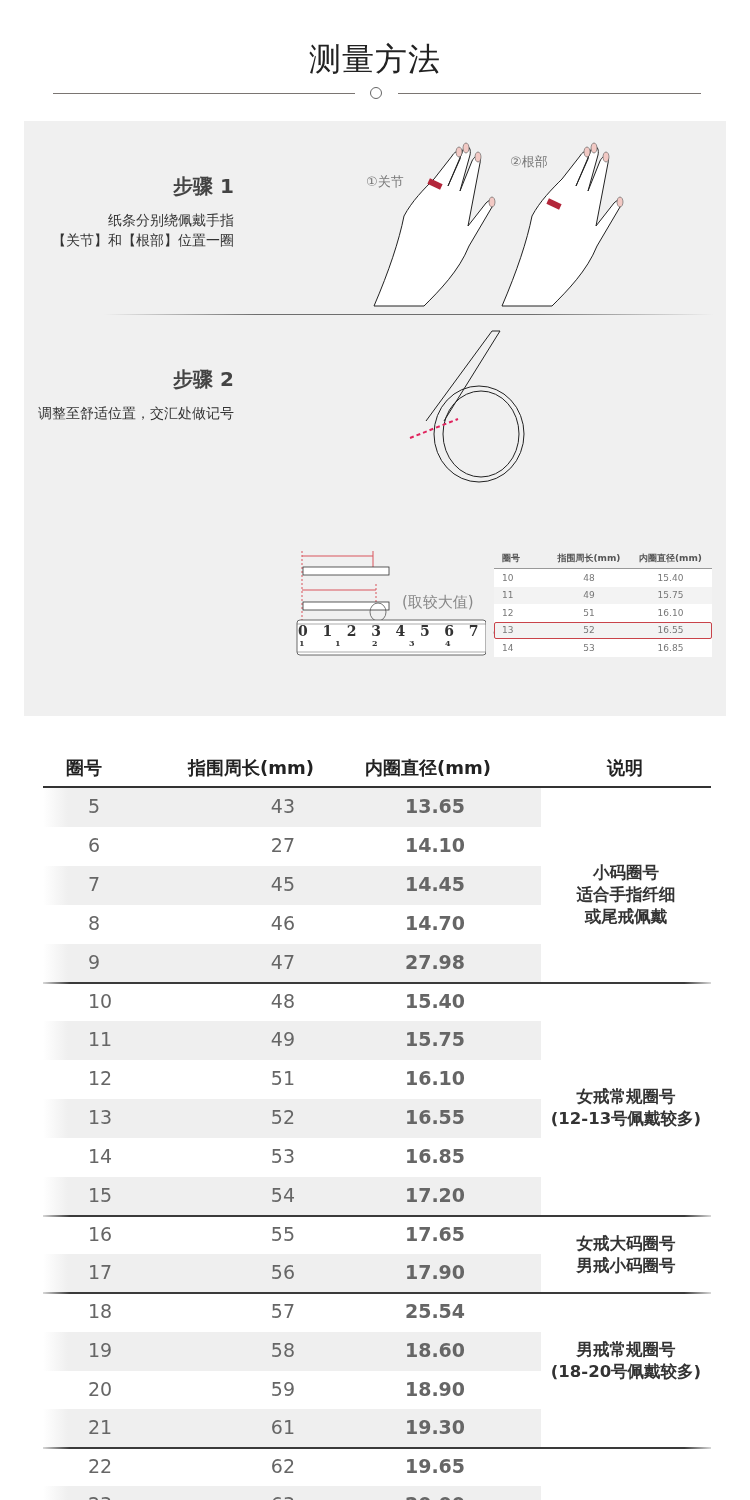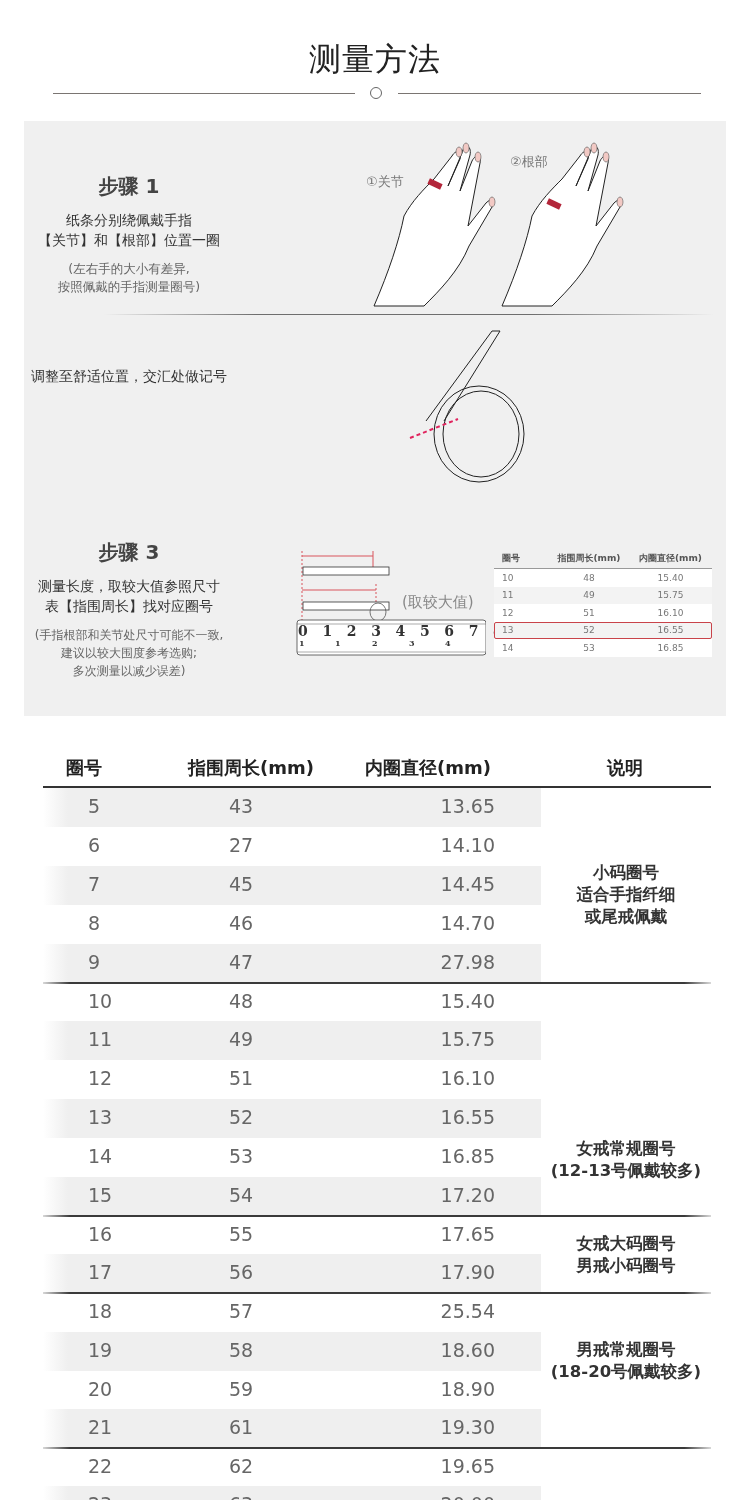--- a/index.html
+++ b/index.html
@@ -6,21 +6,21 @@
   html, body { width:750px; height:1500px; overflow:hidden; background:#ffffff; }
   body { font-family: "DejaVu Sans", "Liberation Sans", sans-serif; color:#333; position:relative; }
 
   .title { position:absolute; top:38px; left:0; width:750px; text-align:center; font-size:32px; color:#222; letter-spacing:1px; }
   .title-rule { position:absolute; top:93px; height:1px; background:#7a7572; }
   .title-rule.l { left:53px; width:302px; }
   .title-rule.r { left:398px; width:303px; }
   .title-dot { position:absolute; top:87px; left:370px; width:12px; height:12px; border:1.3px solid #666; border-radius:50%; background:#fff; }
 
   .panel { position:absolute; left:24px; top:121px; width:702px; height:595px; background:#f0f0f0; }
-  .step { position:absolute; left:0; width:210px; text-align:center; }
+  .step { position:absolute; left:0; width:210px; text-align:right; }
   .step-h { font-size:20px; font-weight:bold; color:#444; margin-bottom:10px; }
   .step-t { font-size:14px; color:#333; line-height:20px; }
   .step-n { font-size:12.5px; color:#666; line-height:18px; margin-top:10px; }
   .divider { position:absolute; left:80px; top:193px; width:610px; height:1px;
              background:linear-gradient(90deg, rgba(120,120,120,0) 0%, #6e6e6e 25%, #6e6e6e 70%, rgba(120,120,120,0) 100%); }
 
   .hand-label { position:absolute; font-size:13px; color:#777; }
   .svgbox { position:absolute; }
 
   .mini { position:absolute; left:470px; top:428px; width:218px; background:#fff; font-size:9px; color:#777; }
@@ -34,45 +34,41 @@
   .take-max { position:absolute; left:378px; top:472px; font-size:15px; color:#888; }
 
   .tbl-head { position:absolute; top:752px; left:0; width:750px; height:34px; font-size:18px; font-weight:bold; color:#222; }
   .tbl-head span { position:absolute; top:4px; }
   .head-rule { position:absolute; top:786px; left:43px; width:668px; height:1.5px; background:#333; }
 
   .row { position:absolute; left:43px; width:498px; height:38.8px; font-size:19px; color:#666; }
   .row.alt { background:linear-gradient(90deg, rgba(238,238,238,0) 0%, #efefef 5%, #efefef 100%); }
   .row span { position:absolute; top:7px; }
   .c1 { left:45px; width:40px; text-align:left; }
-  .c2 { left:166px; width:64px; text-align:center; }
-  .c3 { left:372px; width:80px; text-align:right; }
+  .c2 { left:188px; width:64px; text-align:right; }
+  .c3 { left:352px; width:80px; text-align:center;font-weight:bold; }
 
   .group-rule { position:absolute; left:43px; width:668px; height:2px;
                 background:linear-gradient(90deg, rgba(60,60,60,0.2) 0%, #3a3a3a 4%, #3a3a3a 96%, rgba(60,60,60,0.2) 100%); }
   .note { position:absolute; left:541px; width:170px; text-align:center; font-size:16.5px; font-weight:bold; color:#333; line-height:22px; }
 </style>
 </head>
 <body>
 
 <div class="title">测量方法</div>
 <div class="title-rule l"></div>
 <div class="title-dot"></div>
 <div class="title-rule r"></div>
 
 <div class="panel">
 
   <div class="step" style="top:52px;">
     <div class="step-h">步骤 1</div>
     <div class="step-t">纸条分别绕佩戴手指</div>
     <div class="step-t">【关节】和【根部】位置一圈</div>
-    <div class="step-n">
-      <div>(左右手的大小有差异,</div>
-      <div>按照佩戴的手指测量圈号)</div>
-    </div>
   </div>
   <div class="hand-label" style="left:342px;top:52px;">①关节</div>
   <div class="hand-label" style="left:470px;top:32px;margin-left:16px;">②根部</div>
   <svg class="svgbox" style="left:340px;top:10px;" width="260" height="180" viewBox="0 0 260 180">
     <g fill="#fff" stroke="#222" stroke-width="1">
       <path d="M10,175 C25,140 35,110 40,85 C48,70 60,58 70,48 L88,25 C92,18 98,20 96,28 L84,55 L98,22 C100,12 108,14 106,24 L96,60 L108,30 C112,22 118,24 116,32 L104,95 L122,72 C128,66 132,70 128,76 L105,115 C95,140 75,160 60,175 Z"></path>
       <path d="M138,175 C153,140 163,110 168,85 C176,70 188,58 198,48 L216,25 C220,18 226,20 224,28 L212,55 L226,22 C228,12 236,14 234,24 L224,60 L236,30 C240,22 246,24 244,32 L232,95 L250,72 C256,66 260,70 256,76 L233,115 C223,140 203,160 188,175 Z"></path>
     </g>
     <g fill="#f2c9c4" stroke="#555" stroke-width="0.6">
       <ellipse cx="95" cy="21" rx="3" ry="5"></ellipse>
@@ -84,42 +80,33 @@
         <ellipse cx="242" cy="26" rx="3" ry="5"></ellipse>
         <ellipse cx="256" cy="71" rx="3" ry="5"></ellipse>
     </g>
     <rect x="64" y="50" width="14" height="6" fill="#b3263a" transform="rotate(25 71 53)"></rect>
     <rect x="183" y="70" width="14" height="6" fill="#b3263a" transform="rotate(25 190 73)"></rect>
   </svg>
 
   <div class="divider"></div>
 
   <div class="step" style="top:245px;">
+    <div class="step-h">步骤 2</div>
     <div class="step-t">调整至舒适位置，交汇处做记号</div>
   </div>
   <svg class="svgbox" style="left:380px;top:205px;" width="150" height="160" viewBox="0 0 150 160">
     <g fill="none" stroke="#222" stroke-width="1">
       <path d="M88,5 L96,5 L40,95"></path>
       <path d="M22,95 L88,5"></path>
       <ellipse cx="75" cy="108" rx="45" ry="48"></ellipse>
       <ellipse cx="77" cy="108" rx="38" ry="43"></ellipse>
     </g>
     <path d="M6,112 L54,93" stroke="#e0245e" stroke-width="2" stroke-dasharray="4,3"></path>
   </svg>
 
-  <div class="step" style="top:418px;">
-    <div class="step-h">步骤 3</div>
-    <div class="step-t">测量长度，取较大值参照尺寸</div>
-    <div class="step-t">表【指围周长】找对应圈号</div>
-    <div class="step-n" style="font-size:12px;">
-      <div>(手指根部和关节处尺寸可能不一致,</div>
-      <div>建议以较大围度参考选购;</div>
-      <div>多次测量以减少误差)</div>
-    </div>
-  </div>
   <svg class="svgbox" style="left:272px;top:425px;" width="190" height="115" viewBox="0 0 190 115">
     <g stroke="#d9545c" stroke-width="1">
       <line x1="6" y1="5" x2="6" y2="95" stroke-dasharray="2,2"></line>
       <line x1="6" y1="10" x2="77" y2="10"></line>
         <line x1="77" y1="5" x2="77" y2="25"></line>
       <line x1="6" y1="44" x2="80" y2="44"></line>
         <line x1="80" y1="38" x2="80" y2="60" stroke-dasharray="2,2"></line>
     </g>
     <rect x="7" y="21" width="86" height="8" fill="#fff" stroke="#333" stroke-width="0.8"></rect>
     <rect x="7" y="56" width="86" height="8" fill="#fff" stroke="#333" stroke-width="0.8"></rect>
@@ -300,21 +287,21 @@
       <span class="c2">63</span>
       <span class="c3">20.00</span>
     </div>
 </div>
 
 <div class="note" style="top:862px;">
   <div>小码圈号</div>
   <div>适合手指纤细</div>
   <div>或尾戒佩戴</div>
 </div>
-<div class="note" style="top:1138px;">
+<div class="note" style="top:1086px;">
   <div>女戒常规圈号</div>
   <div>(12-13号佩戴较多)</div>
 </div>
 <div class="note" style="top:1233px;">
   <div>女戒大码圈号</div>
   <div>男戒小码圈号</div>
 </div>
 <div class="note" style="top:1339px;">
   <div>男戒常规圈号</div>
   <div>(18-20号佩戴较多)</div>

